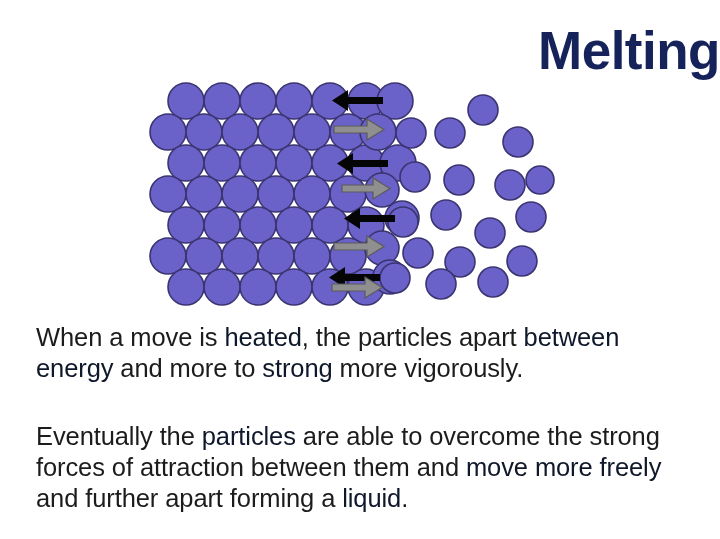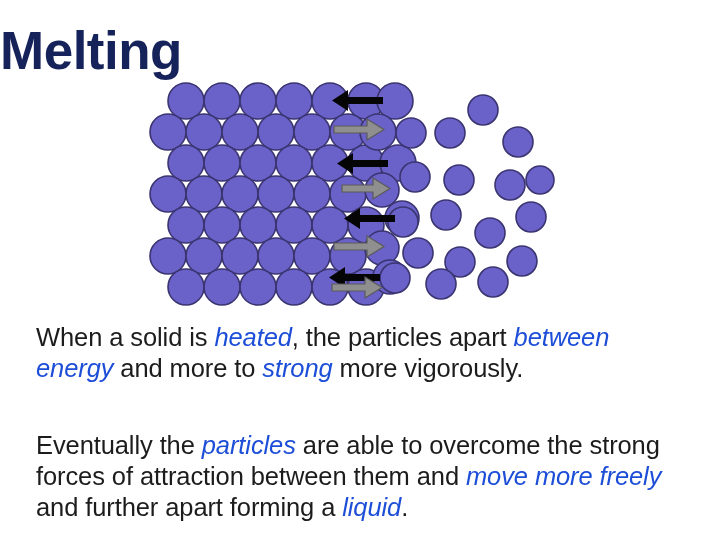--- a/index.html
+++ b/index.html
@@ -24,21 +24,21 @@
     height: 539px;
     background: #ffffff;
   }
 
   
   #title {
     position: absolute;
     left: 0;
     top: 22px;
     width: 720px;
-    text-align: left;
+    text-align: right;
     font-family: "Liberation Sans", sans-serif;
     font-weight: bold;
     font-size: 53px;
     line-height: 58px;
     letter-spacing: -0.5px;
     color: #16235a;
     white-space: nowrap;
   }
 
   
@@ -61,23 +61,23 @@
     position: absolute;
     left: 36px;
     width: 655px;
     font-family: "Liberation Sans", sans-serif;
     font-size: 25.5px;
     line-height: 31px;
     color: #1c1c1c;
     letter-spacing: -0.1px;
   }
   #para1 { top: 296px; }
-  #para2 { top: 395px; margin-top: 35px; }
-
-  .hl { color: #1d4ed8; font-style: italic; }
+  #para2 { top: 386px; margin-top: 35px; }
+
+  .hl { color: #0f172a; }
 </style>
 </head>
 <body>
 
 <div id="slide">
 
   <div id="title">Melting</div>
 
   <div id="diagram">
     <svg viewBox="0 0 400 205" xmlns="http://www.w3.org/2000/svg">
@@ -199,17 +199,17 @@
           <path d="M 184,158 L 217,158 L 217,151 L 234,161.5 L 217,172 L 217,165 L 184,165 Z" fill="#8f8f8f" stroke="#5a5a5a" stroke-width="1.2"></path>
         </g>
         <g>
           <path d="M 182,199 L 215,199 L 215,192 L 232,202.5 L 215,213 L 215,206 L 182,206 Z" fill="#8f8f8f" stroke="#5a5a5a" stroke-width="1.2"></path>
         </g>
       </g>
 
     </svg>
   </div>
 
-  <p class="para" id="para1"><span>When a solid is </span><span class="hl">heated</span><span>, the particles apart </span><span class="hl">between energy</span><span> and more to </span><span class="hl">strong</span><span> more vigorously.</span></p>
+  <p class="para" id="para1"><span>When a move is </span><span class="hl">heated</span><span>, the particles apart </span><span class="hl">between energy</span><span> and more to </span><span class="hl">strong</span><span> more vigorously.</span></p>
 
   <p class="para" id="para2"><span>Eventually the </span><span class="hl">particles</span><span> are able to overcome the strong forces of attraction between them and </span><span class="hl">move more freely</span><span> and further apart forming a </span><span class="hl">liquid</span><span>.</span></p>
 
 </div>
 
 </body></html>

